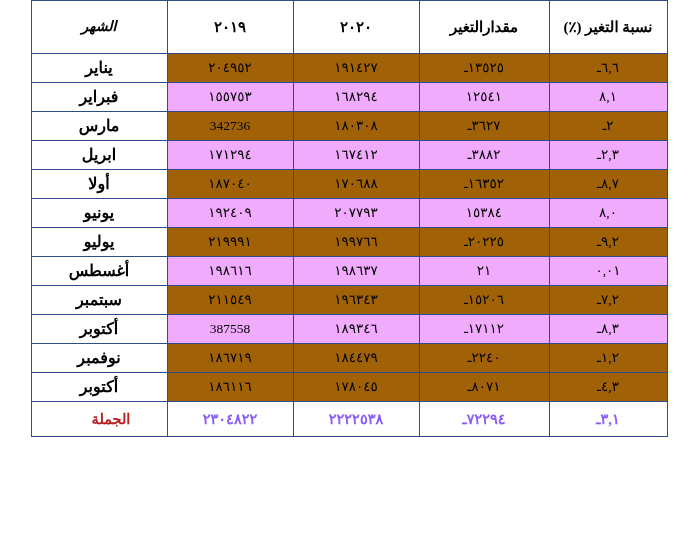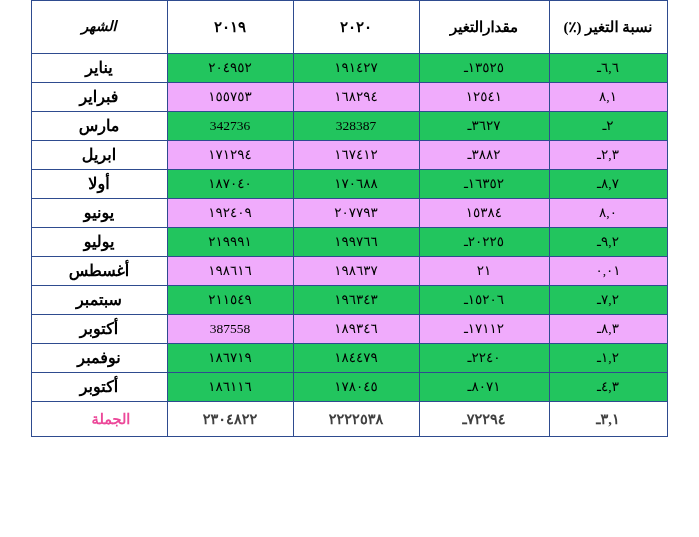--- a/index.html
+++ b/index.html
@@ -63,40 +63,40 @@
     line-height: 52px;
     font-weight: bold;
     font-size: 15px;
     background: #ffffff;
   }
   table.births thead th.head-month {
     font-size: 14px;
     font-style: italic;
   }
   tbody tr.shaded td {
-    background: #22c55e;
+    background: #a16207;
   }
   tbody tr.plain td {
     background: #f0abfc;
   }
   tbody td.month-cell {
     font-weight: bold;
     background: #ffffff !important;
     font-size: 16px;
   }
   tbody tr.total-row td {
-    color: #404040;
+    color: #8b5cf6;
     font-weight: bold;
     font-size: 14.5px;
     background: #ffffff;
     height: 34px;
     line-height: 34px;
   }
   tbody tr.total-row td.month-cell {
-    color: #ec4899;
+    color: #b91c1c;
     padding-left: 24px;
   }
   col.c-month { width: 136px; }
   col.c-2019  { width: 126px; }
   col.c-2020  { width: 126px; }
   col.c-amt   { width: 130px; }
   col.c-pct   { width: 118px; }
 </style>
 </head>
 <body>
@@ -133,21 +133,21 @@
         <tr class="plain">
           <td>٨,١</td>
           <td>١٢٥٤١</td>
           <td>١٦٨٢٩٤</td>
           <td>١٥٥٧٥٣</td>
           <td class="month-cell">فبراير</td>
         </tr>
         <tr class="shaded">
           <td>٢ـ</td>
           <td>٣٦٢٧ـ</td>
-          <td>328387</td>
+          <td>١٨٠٣٠٨</td>
           <td>342736</td>
           <td class="month-cell">مارس</td>
         </tr>
         <tr class="plain">
           <td>٢,٣ـ</td>
           <td>٣٨٨٢ـ</td>
           <td>١٦٧٤١٢</td>
           <td>١٧١٢٩٤</td>
           <td class="month-cell">ابريل</td>
         </tr>

